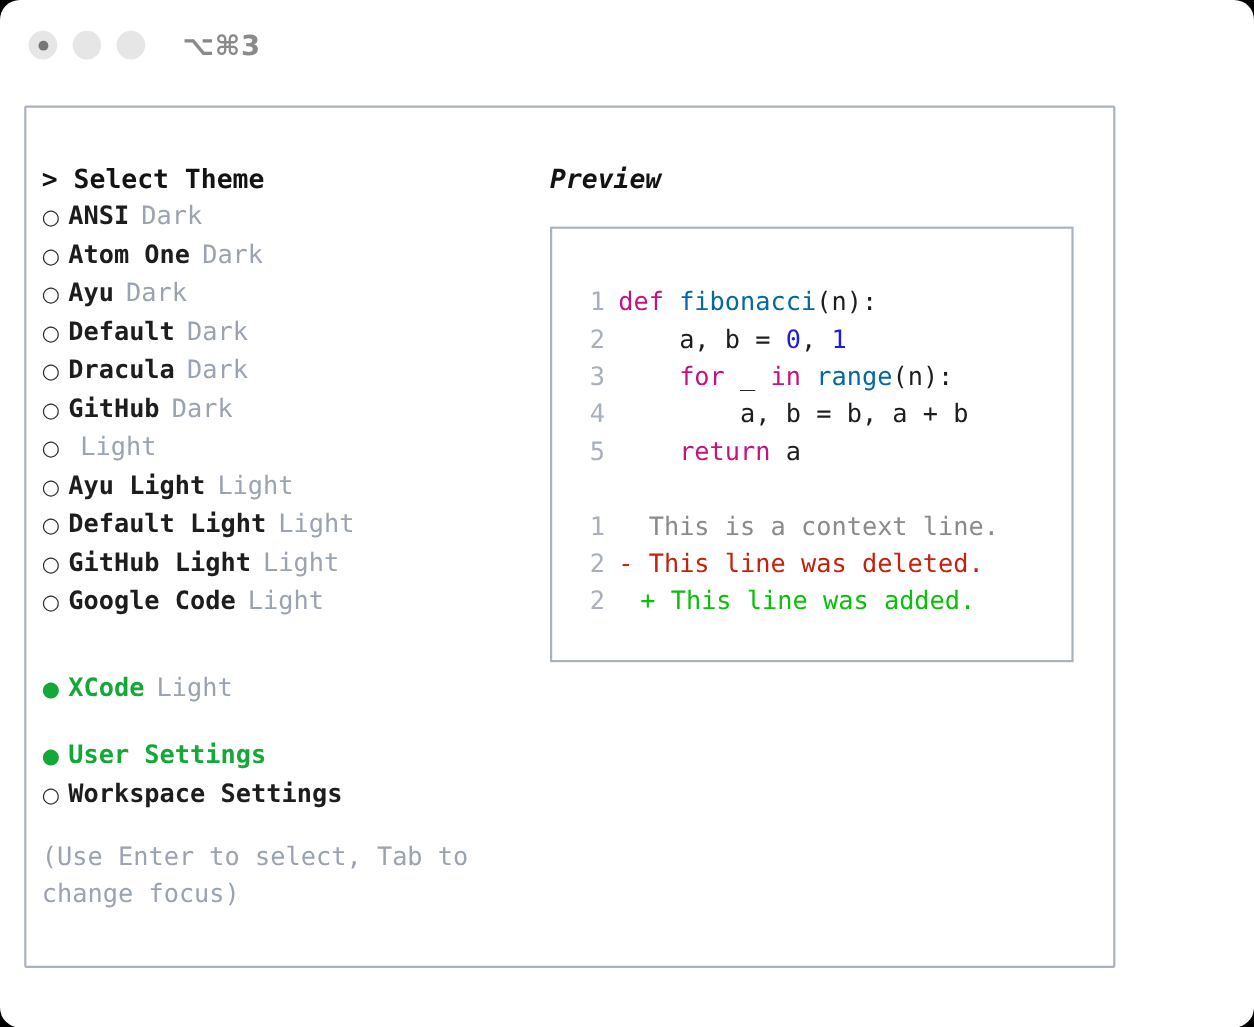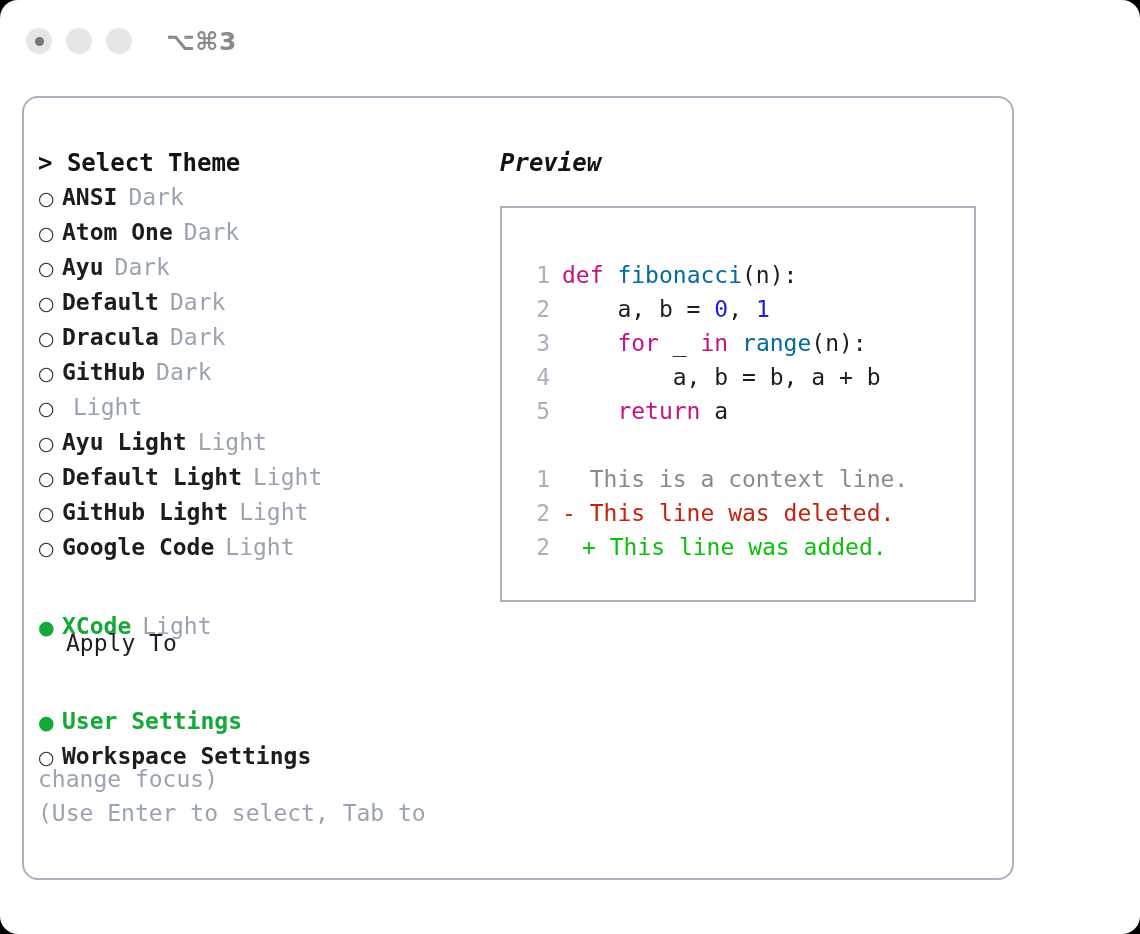--- a/index.html
+++ b/index.html
@@ -66,21 +66,21 @@
   }
 
   
   .panel {
     position: absolute;
     left: 22px;
     top: 96px;
     width: 992px;
     height: 784px;
     border: 2px solid #aab2bd;
-    border-radius: 16px;
+    border-radius: 2px;
     box-sizing: border-box;
     background: #ffffff;
   }
 
   .panel-inner {
     position: relative;
     width: 100%;
     height: 100%;
   }
 
@@ -228,30 +228,29 @@
             <div class="theme-row"><span class="bullet">○</span><span class="theme-kind">Light</span></div>
             <div class="theme-row"><span class="bullet">○</span><span class="theme-name">Ayu Light</span><span class="theme-kind">Light</span></div>
             <div class="theme-row"><span class="bullet">○</span><span class="theme-name">Default Light</span><span class="theme-kind">Light</span></div>
             <div class="theme-row"><span class="bullet">○</span><span class="theme-name">GitHub Light</span><span class="theme-kind">Light</span></div>
             <div class="theme-row"><span class="bullet">○</span><span class="theme-name">Google Code</span><span class="theme-kind">Light</span></div>
             <div class="theme-row selected"><span class="bullet selected">●</span><span class="theme-name">XCode</span><span class="theme-kind">Light</span></div>
           </div>
       </div>
 
       <div class="apply-section">
-        <div class="apply-header">Apply To</div>
         <div id="apply-rows">
             <div class="theme-row selected"><span class="bullet selected">●</span><span class="theme-name">User Settings</span></div>
             <div class="theme-row"><span class="bullet">○</span><span class="theme-name">Workspace Settings</span></div>
           </div>
       </div>
 
       <div class="hint">
+        <div>(Use Enter to select, Tab to</div>
         <div>change focus)</div>
-        <div>(Use Enter to select, Tab to</div>
       </div>
 
       <div class="right-col">
         <div class="preview-title">Preview</div>
         <div class="preview-box">
           <div id="code-lines">
               <div class="code-line"><span class="lineno">1</span><span><span class="tok-kw">def </span><span class="tok-fn">fibonacci</span><span class="tok-plain">(n):</span></span></div>
               <div class="code-line"><span class="lineno">2</span><span><span class="tok-plain">    a, b = </span><span class="tok-num">0</span><span class="tok-plain">, </span><span class="tok-num">1</span></span></div>
               <div class="code-line"><span class="lineno">3</span><span><span class="tok-kw">    for</span><span class="tok-plain"> _ </span><span class="tok-kw">in</span><span class="tok-plain"> </span><span class="tok-fn">range</span><span class="tok-plain">(n):</span></span></div>
               <div class="code-line"><span class="lineno">4</span><span><span class="tok-plain">        a, b = b, a + b</span></span></div>

